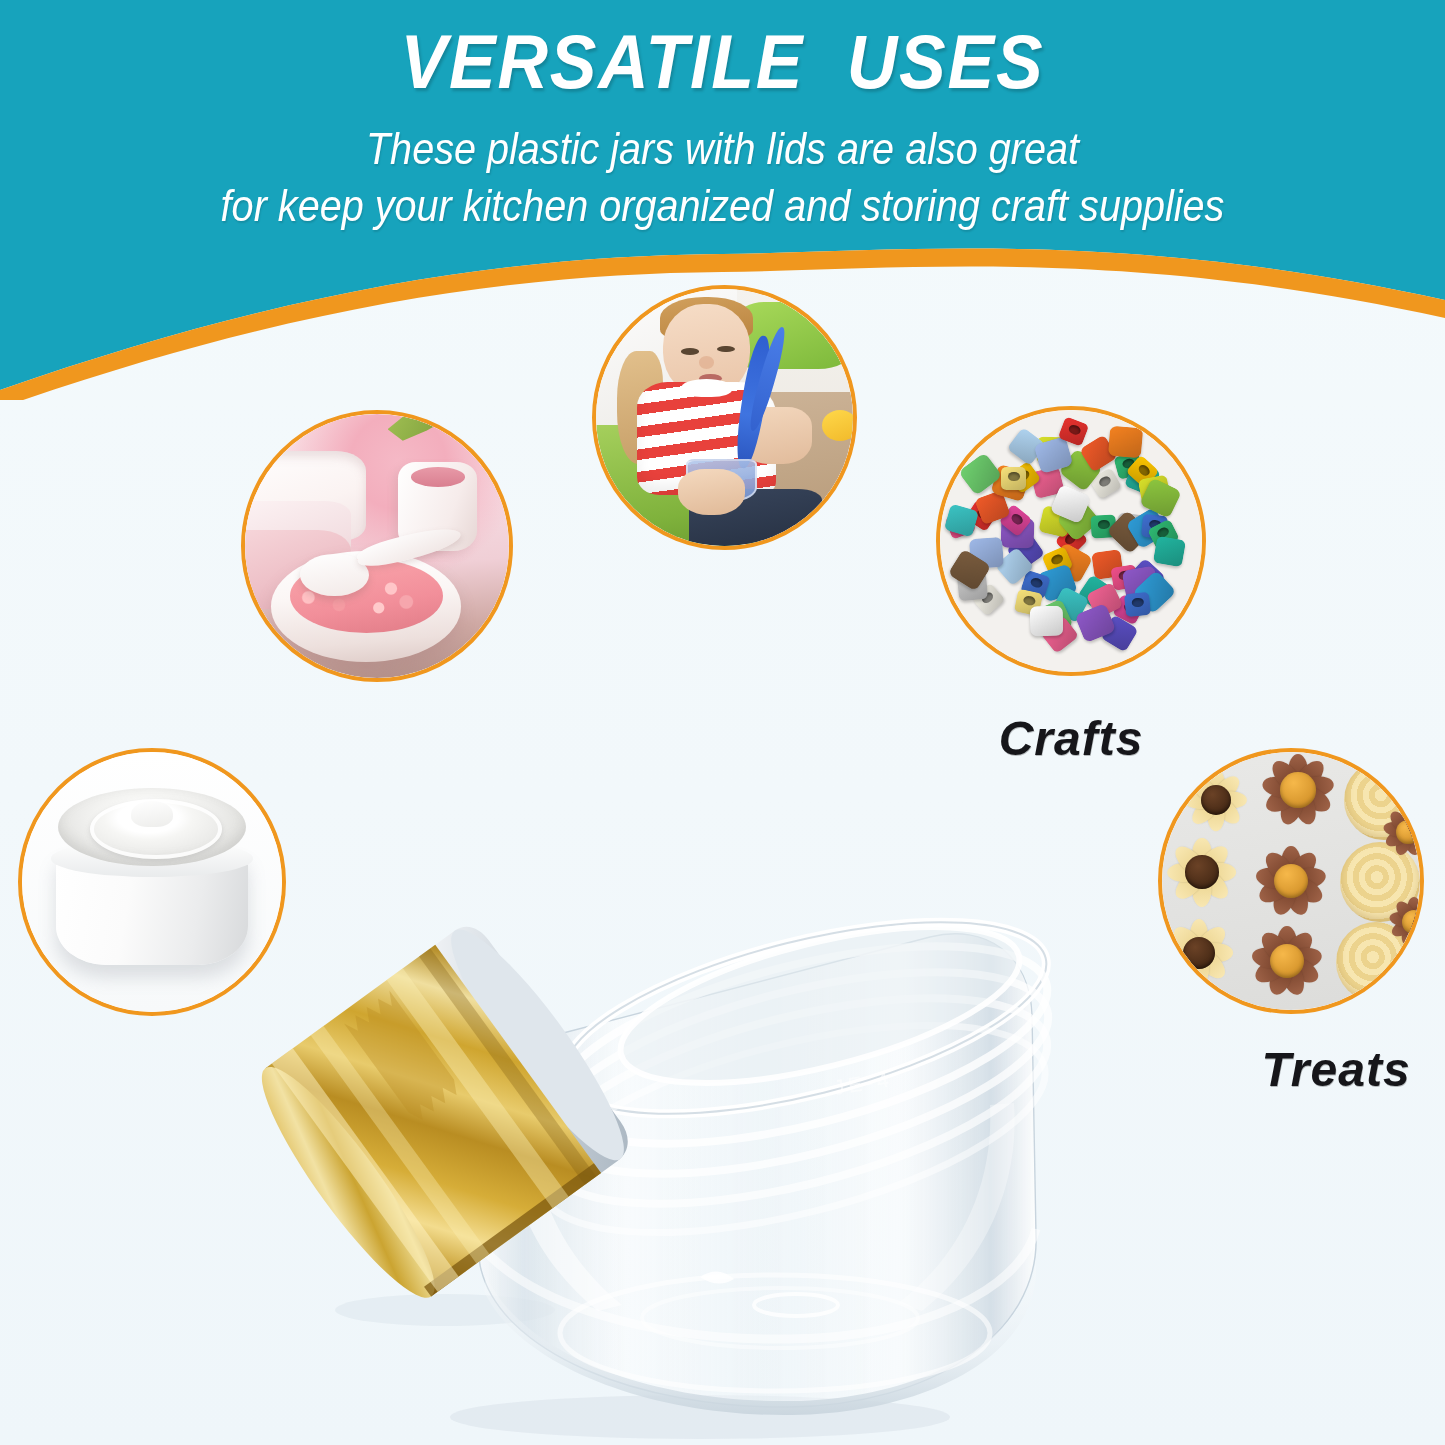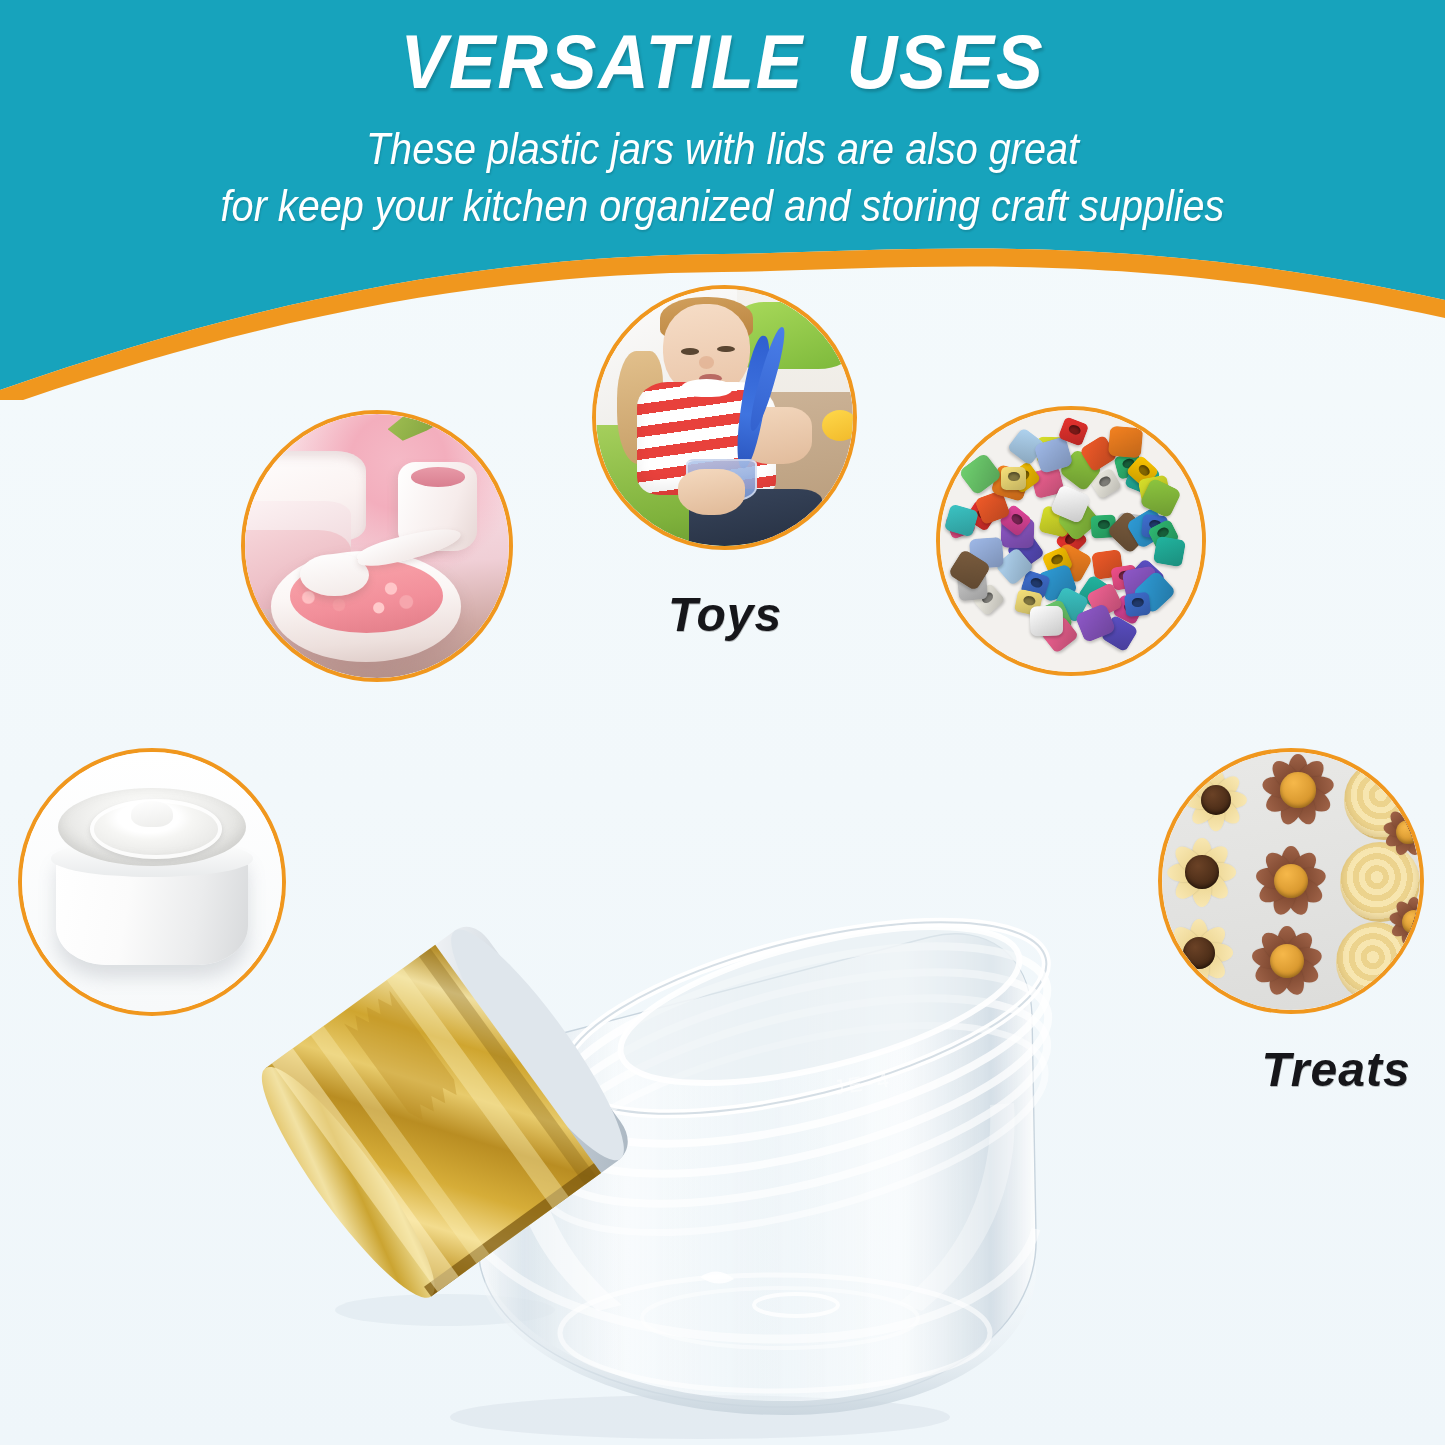--- a/index.html
+++ b/index.html
@@ -258,21 +258,20 @@
       <div class="ty-collar"></div>
       <div class="ty-arm"></div>
       <div class="ty-pants"></div>
       <div class="ty-slime"></div>
       <div class="ty-slime2"></div>
       <div class="ty-cup"></div>
       <div class="ty-hand"></div>
       <div class="ty-yellow"></div>
     </div>
   </div>
-  <div class="label" style="left:595px;top:588px;width:260px;text-align:center;">Toys</div>
 
   <div class="circle" style="left:936px;top:406px;width:270px;height:270px;">
     <div class="inner" id="beads-inner">
       <div class="cf-bg"></div>
     <div class="bead hole" style="left:118.5px;top:118.5px;width:25px;height:23px;background:linear-gradient(150deg,#e8322e,rgba(0,0,0,0.22)),#e8322e;transform:rotate(-45deg);"></div>
         <div class="bead" style="left:152.98642154957213px;top:141.12458195068714px;width:29px;height:26.68px;background:linear-gradient(150deg,#f05a28,rgba(0,0,0,0.22)),#f05a28;transform:rotate(-8deg);"></div>
         <div class="bead" style="left:114.74233769453465px;top:137.58380950740366px;width:33px;height:30.360000000000003px;background:linear-gradient(150deg,#f58220,rgba(0,0,0,0.22)),#f58220;transform:rotate(29deg);"></div>
         <div class="bead hole" style="left:105.01903308960199px;top:140.254190859142px;width:25px;height:23px;background:linear-gradient(150deg,#fdc500,rgba(0,0,0,0.22)),#fdc500;transform:rotate(-24deg);"></div>
         <div class="bead" style="left:100.74036411691178px;top:97.7887168110469px;width:29px;height:26.68px;background:linear-gradient(150deg,#d8e02a,rgba(0,0,0,0.22)),#d8e02a;transform:rotate(13deg);"></div>
         <div class="bead" style="left:122.42882527454884px;top:94.75400341859084px;width:33px;height:30.360000000000003px;background:linear-gradient(150deg,#8dc63f,rgba(0,0,0,0.22)),#8dc63f;transform:rotate(-40deg);"></div>
@@ -326,20 +325,21 @@
         <div class="bead hole" style="left:210.7786557869016px;top:112.82582177351159px;width:25px;height:23px;background:linear-gradient(150deg,#2eb872,rgba(0,0,0,0.22)),#2eb872;transform:rotate(-27deg);"></div>
         <div class="bead" style="left:214.6427420558194px;top:128.07377323379487px;width:29px;height:26.68px;background:linear-gradient(150deg,#22b5a0,rgba(0,0,0,0.22)),#22b5a0;transform:rotate(10deg);"></div>
         <div class="bead" style="left:198.34862818074694px;top:167.4652065792738px;width:33px;height:30.360000000000003px;background:linear-gradient(150deg,#2e9bd6,rgba(0,0,0,0.22)),#2e9bd6;transform:rotate(-43deg);"></div>
         <div class="bead hole" style="left:184.63463399941898px;top:182.90392158119357px;width:25px;height:23px;background:linear-gradient(150deg,#3f6fd0,rgba(0,0,0,0.22)),#3f6fd0;transform:rotate(-6deg);"></div>
         <div class="bead" style="left:165.3304975600691px;top:210.01943377534243px;width:29px;height:26.68px;background:linear-gradient(150deg,#5b4fc4,rgba(0,0,0,0.22)),#5b4fc4;transform:rotate(31deg);"></div>
         <div class="bead" style="left:138.76344627953495px;top:198.09083896676663px;width:33px;height:30.360000000000003px;background:linear-gradient(150deg,#8e58c8,rgba(0,0,0,0.22)),#8e58c8;transform:rotate(-22deg);"></div>
         <div class="bead" style="left:104.9415849688981px;top:210.83135431435386px;width:29px;height:26.68px;background:linear-gradient(150deg,#f06292,rgba(0,0,0,0.22)),#f06292;transform:rotate(-38deg);"></div>
         <div class="bead" style="left:89.84171707412375px;top:195.5507581006887px;width:33px;height:30.360000000000003px;background:linear-gradient(150deg,#ffffff,rgba(0,0,0,0.22)),#ffffff;transform:rotate(-1deg);"></div>
       </div>
   </div>
+  <div class="label" style="left:941px;top:712px;width:260px;text-align:center;">Crafts</div>
 
   <div class="circle" style="left:18px;top:748px;width:268px;height:268px;">
     <div class="inner">
       <div class="cr-bg"></div>
       <div class="cr-jar"></div>
       <div class="cr-rim"></div>
       <div class="cr-cream"></div>
       <div class="cr-swirl"></div>
       <div class="cr-peak"></div>
     </div>

